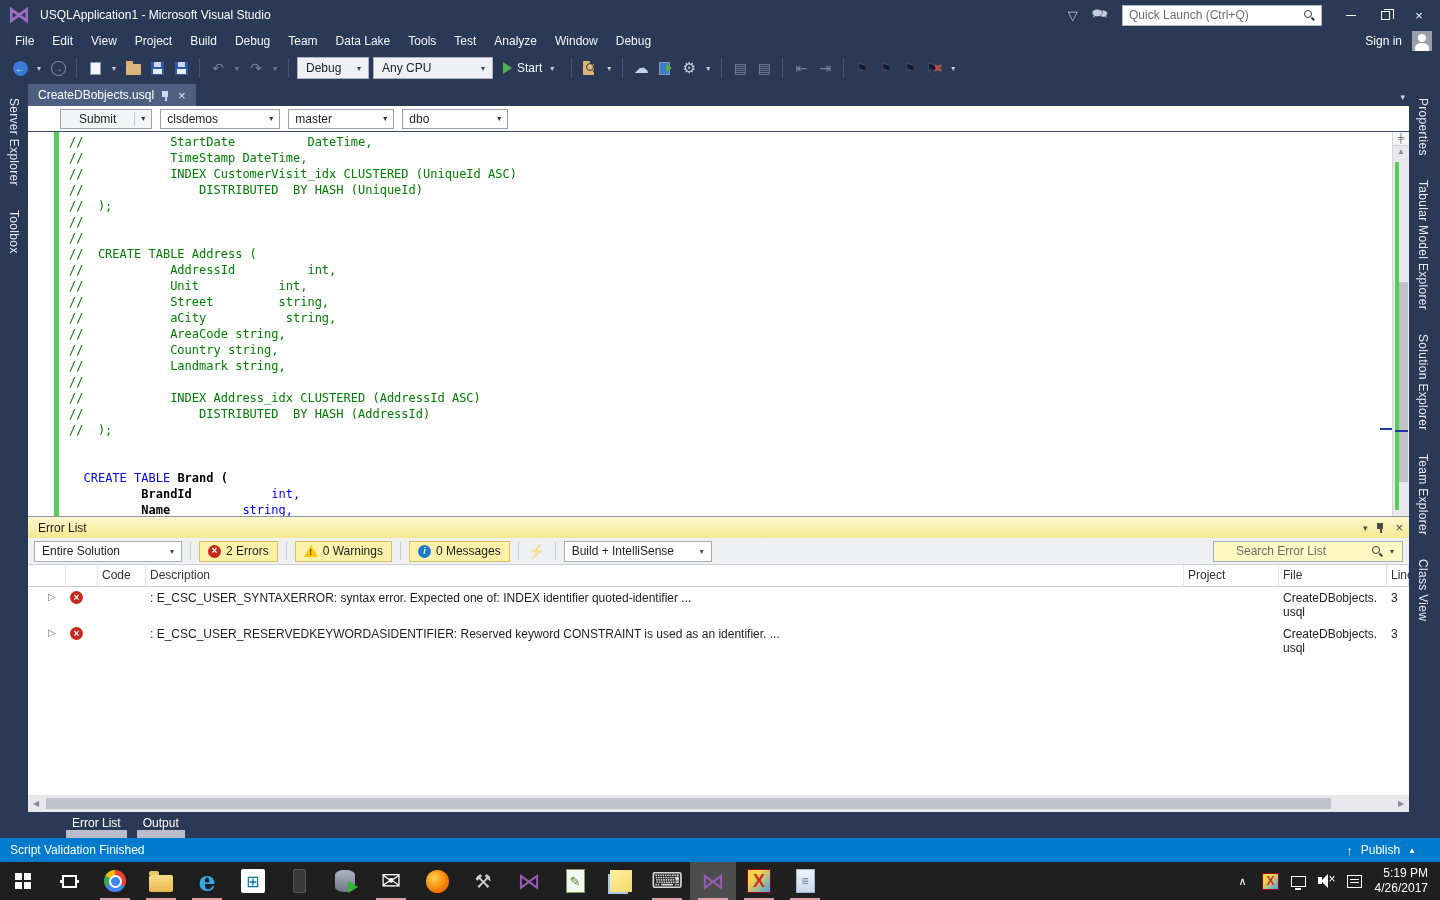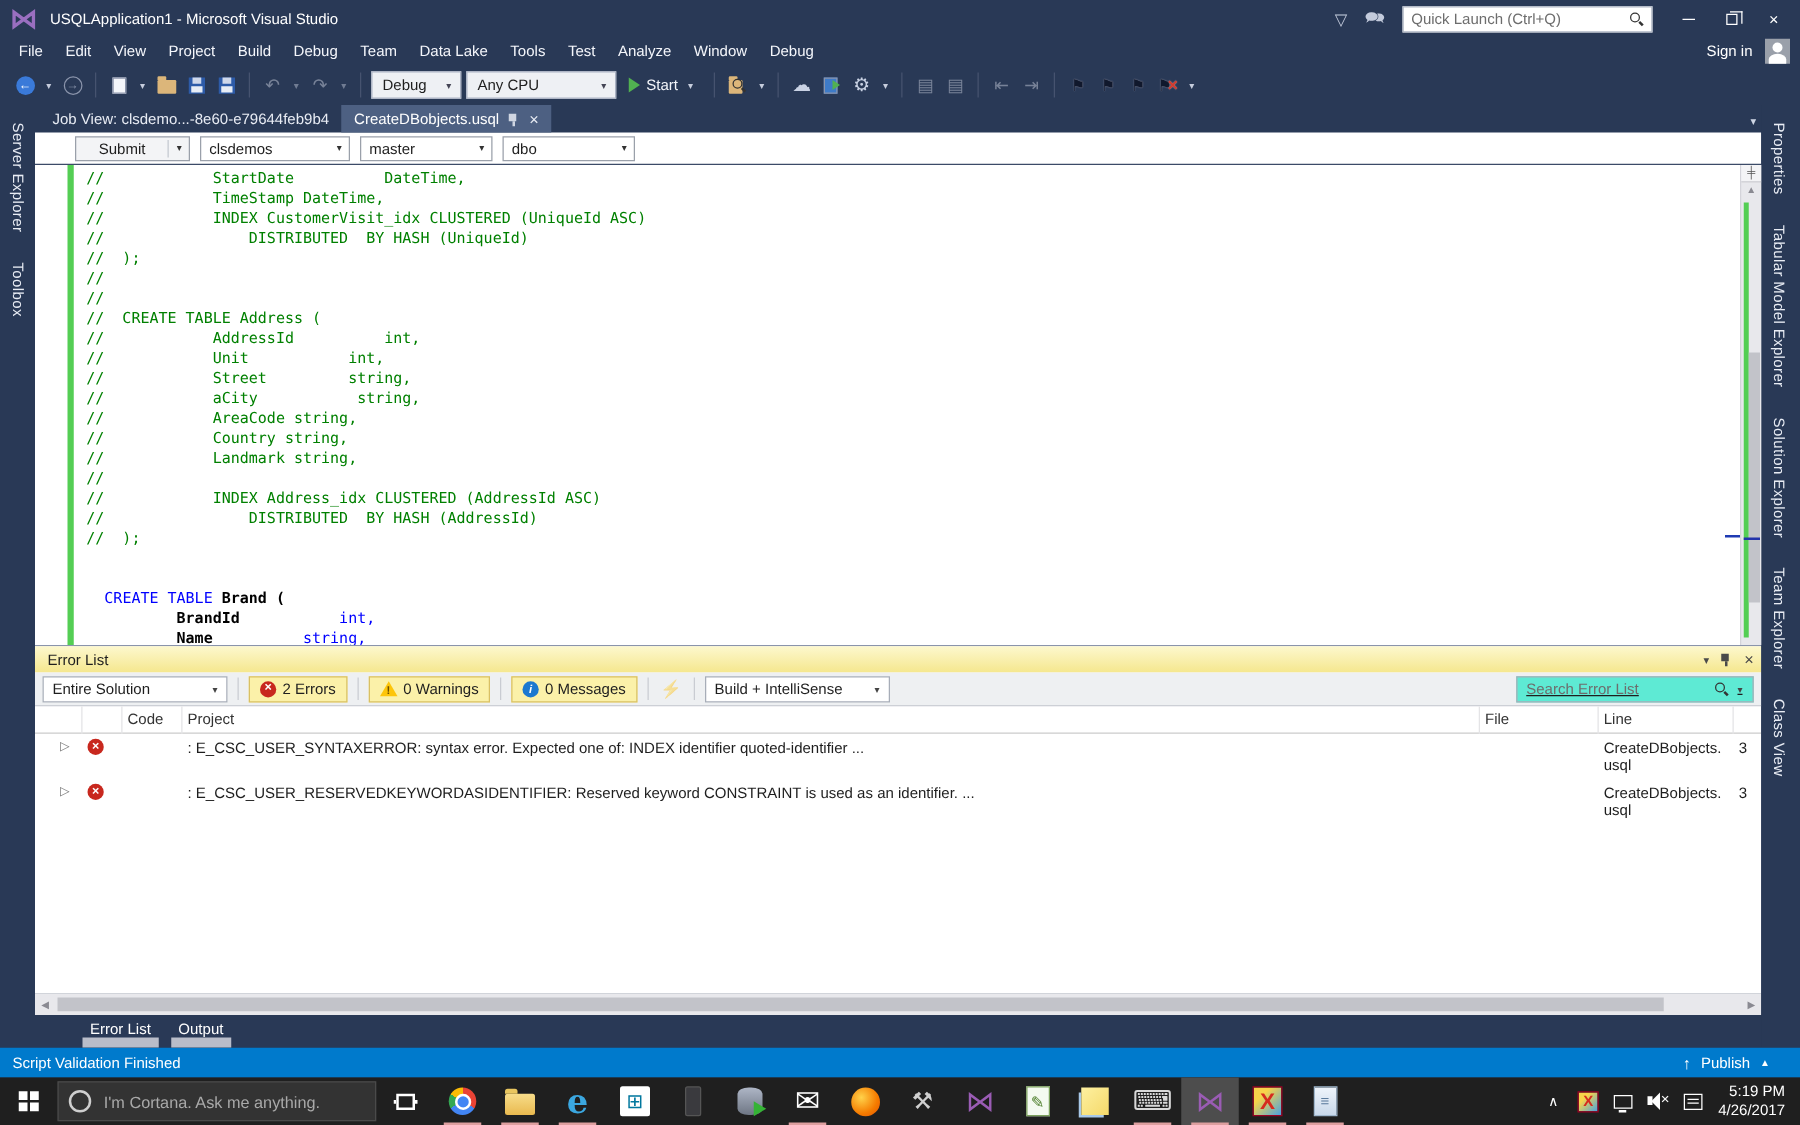--- a/index.html
+++ b/index.html
@@ -106,21 +106,21 @@
   .el-toolbar { height:27px; background:#eef0f2; border-bottom:1px solid #cdd0d6; display:flex; align-items:center; gap:5px; padding:0 6px; }
   .el-combo { height:21px; background:#fff; border:1px solid #a7adb8; display:flex; align-items:center; padding-left:7px; }
   .el-combo .lbl { flex:1; }
   .el-combo .dd { width:18px; color:#444; }
   .el-sep { width:1px; height:18px; background:#c9ccd2; margin:0 3px; }
   .el-toggle { height:21px; display:flex; align-items:center; gap:5px; padding:0 8px; background:#fbf1a9; border:1px solid #d9c064; }
   .err-badge { width:13px; height:13px; border-radius:50%; background:#c8281e; color:#fff; font-size:10px; font-weight:bold; display:flex; align-items:center; justify-content:center; line-height:1; }
   .warn-badge { width:0; height:0; border-left:7px solid transparent; border-right:7px solid transparent; border-bottom:12px solid #fdc50a; position:relative; }
   .warn-badge::after { content:'!'; position:absolute; left:-1.5px; top:2px; font-size:9px; font-weight:bold; color:#6b4e00; }
   .info-badge { width:13px; height:13px; border-radius:50%; background:#1b79d0; color:#fff; font-size:9px; font-style:italic; font-weight:bold; display:flex; align-items:center; justify-content:center; }
-  .el-search { margin-left:auto; width:190px; height:21px; background:#5eead4; border:1px solid #a7adb8; display:flex; align-items:center; padding:0 5px 0 7px; gap:4px;text-decoration:underline; }
+  .el-search { margin-left:auto; width:190px; height:21px; background:#fef9c3; border:1px solid #a7adb8; display:flex; align-items:center; padding:0 5px 0 22px; gap:4px; }
   .el-search .ph { flex:1; color:#6d6d6d; }
   .mag { display:inline-block; width:11px; height:11px; position:relative; }
   .mag::before { content:''; position:absolute; width:6px; height:6px; border:1.5px solid #333; border-radius:50%; left:0; top:0; }
   .mag::after { content:''; position:absolute; width:4px; height:1.5px; background:#333; transform:rotate(45deg); left:6.5px; top:8px; }
   .el-grid { flex:1; overflow:hidden; }
   .el-row { display:grid; grid-template-columns:22px 32px 48px 1fr 95px 108px 22px; align-items:start;padding-left:16px; }
   .el-head { height:22px; border-bottom:1px solid #ccc; align-items:center; }
   .el-head .cell { font-size:12px; color:#333; padding:3px 4px; border-right:1px solid #e4e4e6; height:22px; }
   .el-data { min-height:34px; }
   .el-data .cell { padding:4px 4px; }
@@ -322,23 +322,20 @@
 
         <div class="vtab">Server Explorer</div>
 
         <div class="vtab">Toolbox</div>
 
     </div>
 
     <div class="center">
 
       <div class="doc-tabs">
-        <div class="doc-tab inactive">
-          <span>Job View: clsdemo...-8e60-e79644feb9b4</span>
-        </div>
         <div class="doc-tab active">
           <span>CreateDBobjects.usql</span>
           <span class="pin"></span>
           <span class="tab-close">×</span>
         </div>
         <span class="tabs-dd">▾</span>
       </div>
 
       <div class="usql-bar">
         <div class="u-btn">
@@ -413,20 +410,21 @@
             <span class="ph">Search Error List</span>
             <span class="mag"></span>
             <span class="dd" style="color:#444">▾</span>
           </div>
         </div>
         <div class="el-grid">
           <div class="el-row el-head">
             <span class="cell"></span>
             <span class="cell"></span>
             <span class="cell">Code</span>
+            <span class="cell">Description</span>
             <span class="cell">Project</span>
             <span class="cell">File</span>
             <span class="cell">Line</span>
           </div>
 
             <div class="el-row el-data">
               <span class="cell exp">▷</span>
               <span class="cell">
                 <span class="err-badge">×</span>
               </span>
@@ -499,24 +497,20 @@
   </div>
 
   <div class="taskbar">
     <div class="tb-btn start">
       <span class="win-logo">
           <span></span>
           <span></span>
           <span></span>
           <span></span>
         </span>
-    </div>
-    <div class="cortana">
-      <span class="cortana-ring"></span>
-      <span>I'm Cortana. Ask me anything.</span>
     </div>
 
       <div class="tb-btn">
         <span class="tb-ico taskview"></span>
 
       </div>
 
       <div class="tb-btn">
         <span class="tb-ico chrome"></span>
         <span class="tb-underline"></span>

